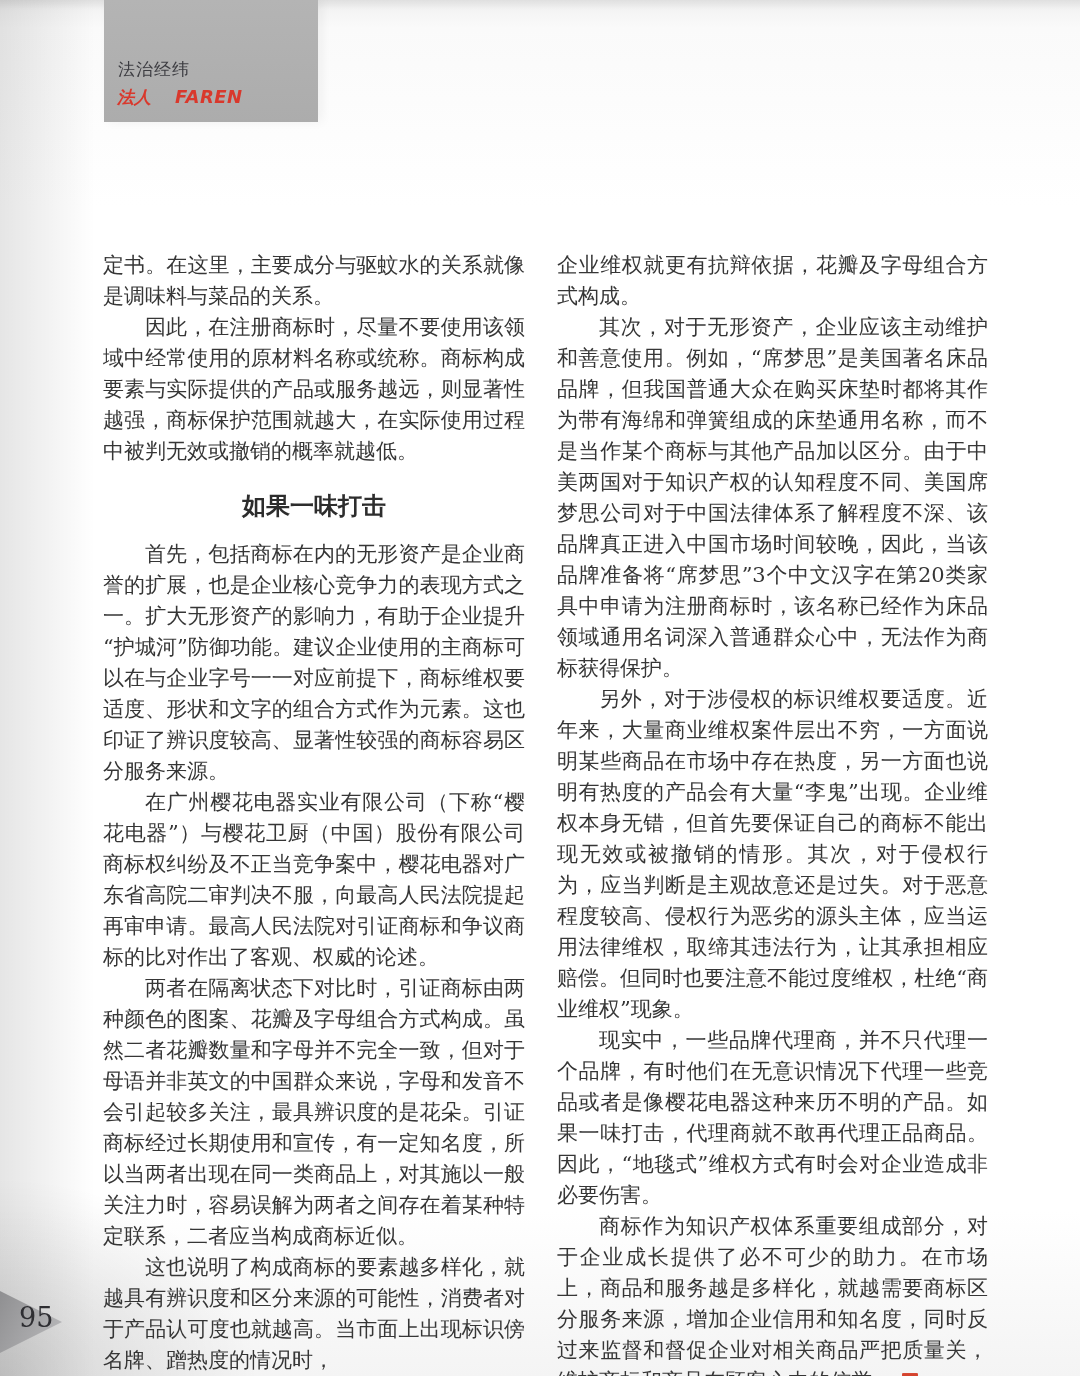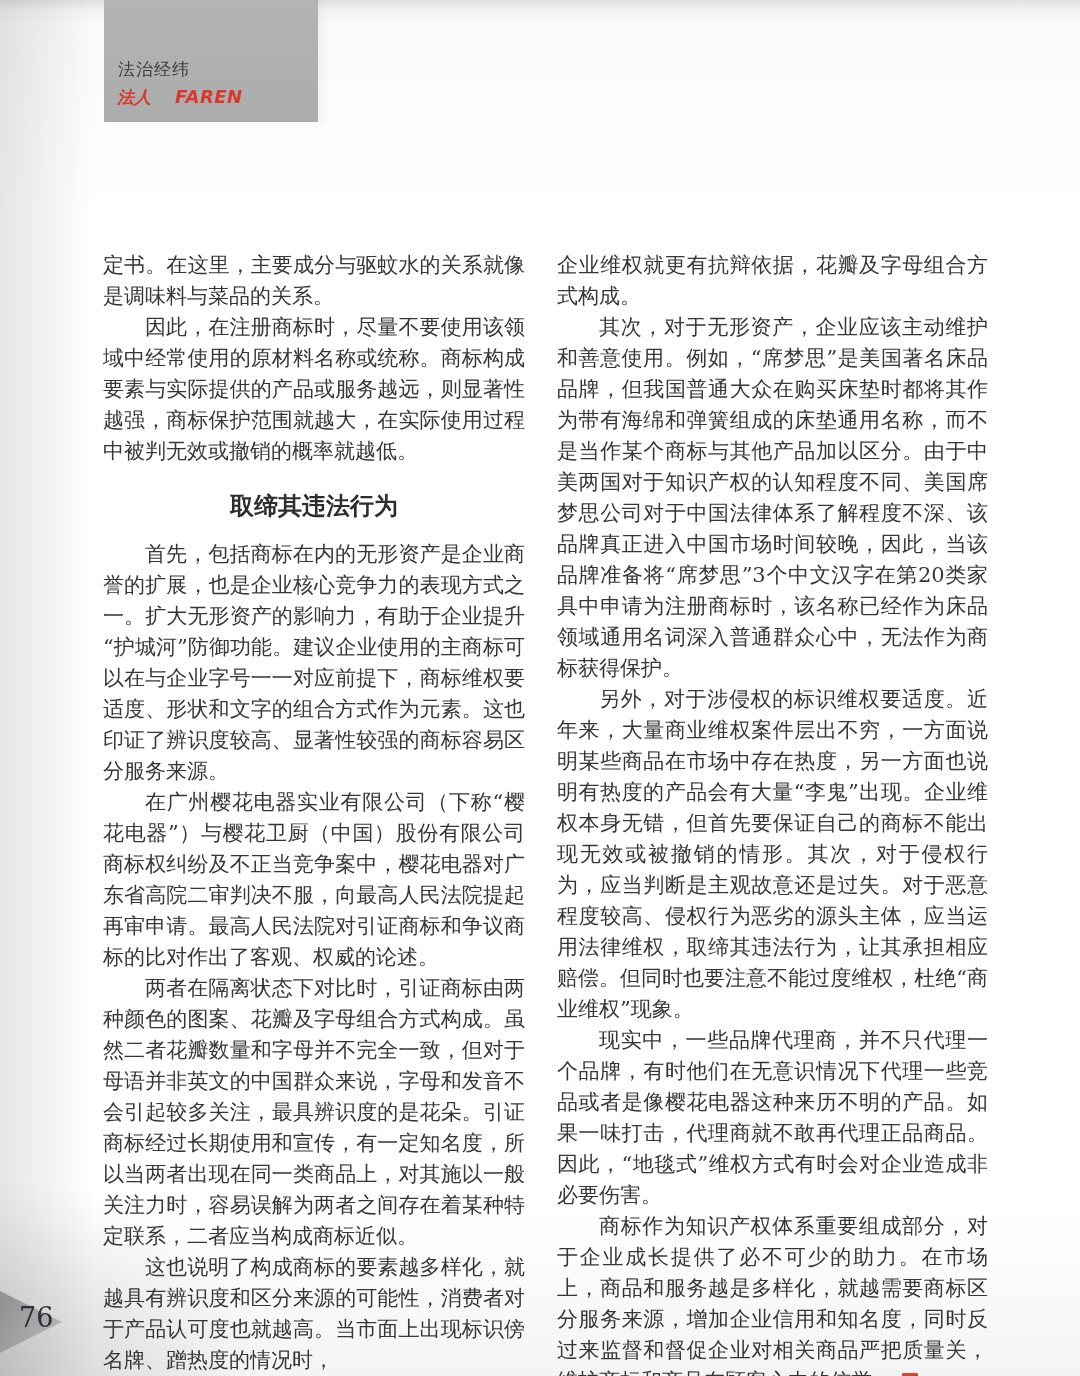--- a/index.html
+++ b/index.html
@@ -103,30 +103,30 @@
 <div class="header-block">
   <div class="section-label">法治经纬</div>
   <div class="logo-row">
     <span class="logo-cn">法人</span><span class="logo-en">FAREN</span>
   </div>
 </div>
 
 <div class="col col-left">
   <p class="para cont">定书。在这里，主要成分与驱蚊水的关系就像是调味料与菜品的关系。</p>
   <p class="para">因此，在注册商标时，尽量不要使用该领域中经常使用的原材料名称或统称。商标构成要素与实际提供的产品或服务越远，则显著性越强，商标保护范围就越大，在实际使用过程中被判无效或撤销的概率就越低。</p>
-  <h2 class="heading">取缔其违法行为</h2>
+  <h2 class="heading">如果一味打击</h2>
   <p class="para">首先，包括商标在内的无形资产是企业商誉的扩展，也是企业核心竞争力的表现方式之一。扩大无形资产的影响力，有助于企业提升“护城河”防御功能。建议企业使用的主商标可以在与企业字号一一对应前提下，商标维权要适度、形状和文字的组合方式作为元素。这也印证了辨识度较高、显著性较强的商标容易区分服务来源。</p>
   <p class="para">在广州樱花电器实业有限公司（下称“樱花电器”）与樱花卫厨（中国）股份有限公司商标权纠纷及不正当竞争案中，樱花电器对广东省高院二审判决不服，向最高人民法院提起再审申请。最高人民法院对引证商标和争议商标的比对作出了客观、权威的论述。</p>
   <p class="para">两者在隔离状态下对比时，引证商标由两种颜色的图案、花瓣及字母组合方式构成。虽然二者花瓣数量和字母并不完全一致，但对于母语并非英文的中国群众来说，字母和发音不会引起较多关注，最具辨识度的是花朵。引证商标经过长期使用和宣传，有一定知名度，所以当两者出现在同一类商品上，对其施以一般关注力时，容易误解为两者之间存在着某种特定联系，二者应当构成商标近似。</p>
   <p class="para">这也说明了构成商标的要素越多样化，就越具有辨识度和区分来源的可能性，消费者对于产品认可度也就越高。当市面上出现标识傍名牌、蹭热度的情况时，</p>
 </div>
 
 <div class="col col-right">
   <p class="para cont">企业维权就更有抗辩依据，花瓣及字母组合方式构成。</p>
   <p class="para">其次，对于无形资产，企业应该主动维护和善意使用。例如，“席梦思”是美国著名床品品牌，但我国普通大众在购买床垫时都将其作为带有海绵和弹簧组成的床垫通用名称，而不是当作某个商标与其他产品加以区分。由于中美两国对于知识产权的认知程度不同、美国席梦思公司对于中国法律体系了解程度不深、该品牌真正进入中国市场时间较晚，因此，当该品牌准备将“席梦思”3个中文汉字在第20类家具中申请为注册商标时，该名称已经作为床品领域通用名词深入普通群众心中，无法作为商标获得保护。</p>
   <p class="para">另外，对于涉侵权的标识维权要适度。近年来，大量商业维权案件层出不穷，一方面说明某些商品在市场中存在热度，另一方面也说明有热度的产品会有大量“李鬼”出现。企业维权本身无错，但首先要保证自己的商标不能出现无效或被撤销的情形。其次，对于侵权行为，应当判断是主观故意还是过失。对于恶意程度较高、侵权行为恶劣的源头主体，应当运用法律维权，取缔其违法行为，让其承担相应赔偿。但同时也要注意不能过度维权，杜绝“商业维权”现象。</p>
   <p class="para">现实中，一些品牌代理商，并不只代理一个品牌，有时他们在无意识情况下代理一些竞品或者是像樱花电器这种来历不明的产品。如果一味打击，代理商就不敢再代理正品商品。因此，“地毯式”维权方式有时会对企业造成非必要伤害。</p>
   <p class="para"><span>商标作为知识产权体系重要组成部分，对于企业成长提供了必不可少的助力。在市场上，商品和服务越是多样化，就越需要商标区分服务来源，增加企业信用和知名度，同时反过来监督和督促企业对相关商品严把质量关，维护商标和商品在顾客心中的信誉。</span><span class="seal"></span></p>
 
 </div>
 
 <div class="page-tab"></div>
-<div class="page-num">76</div>
+<div class="page-num">95</div>
 
 </body></html>

